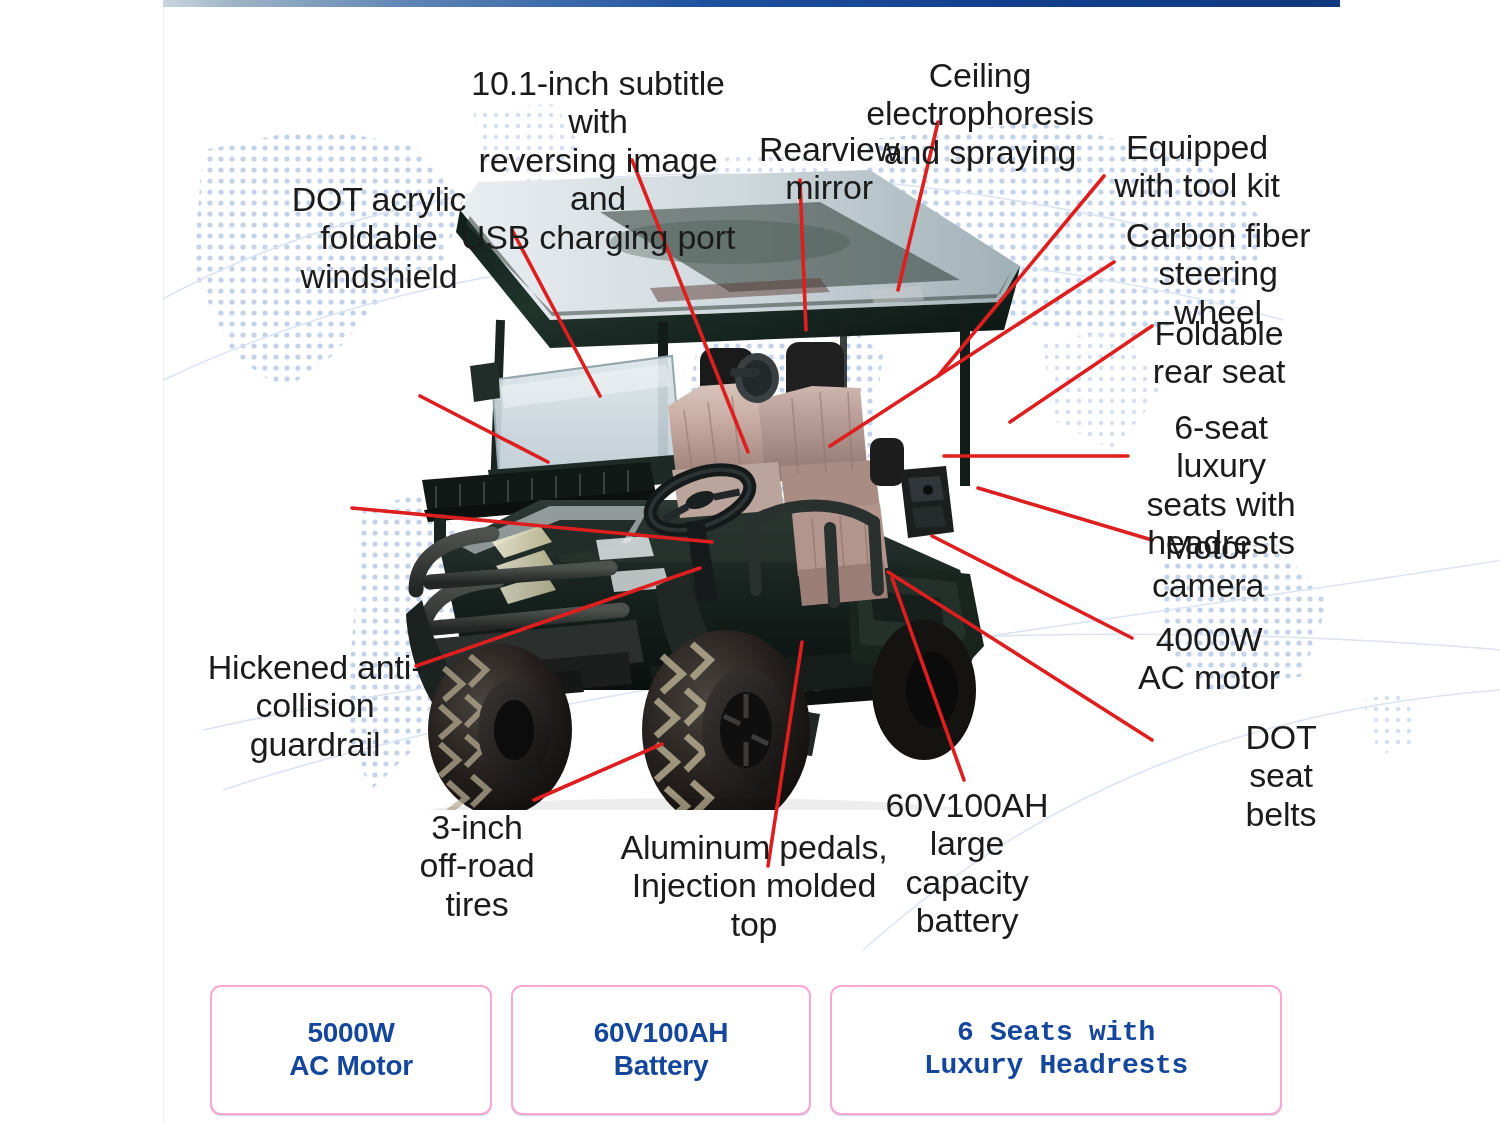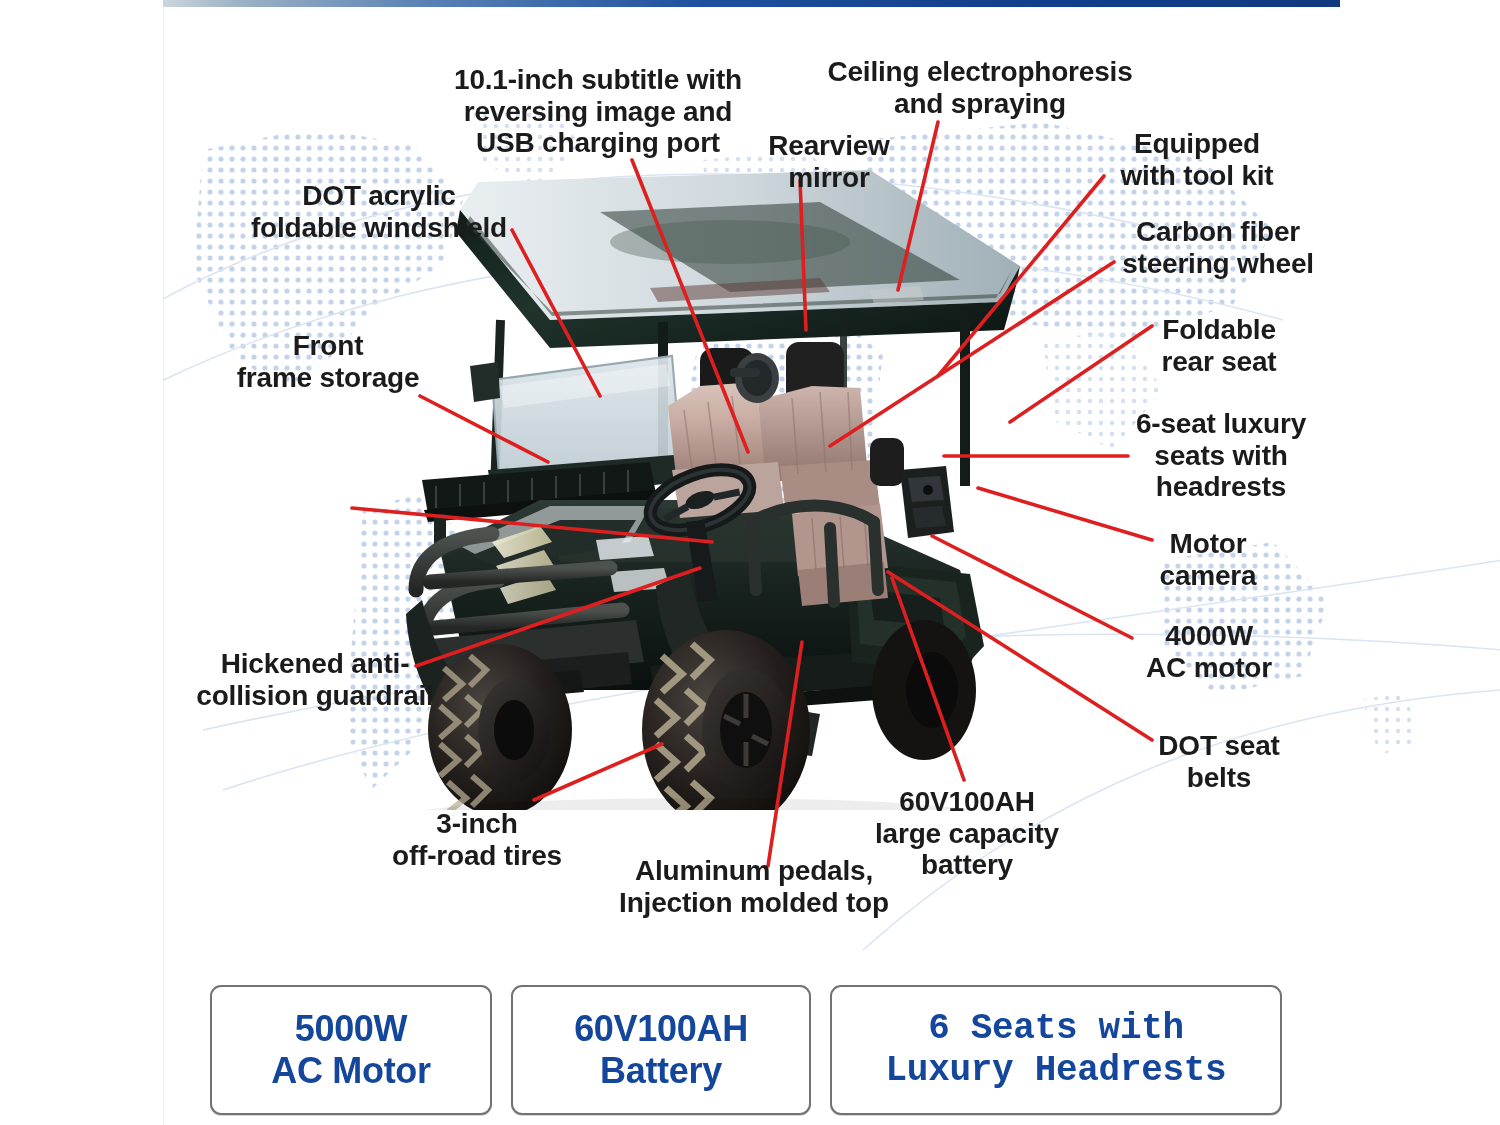--- a/index.html
+++ b/index.html
@@ -20,29 +20,29 @@
   .mapwrap svg{position:absolute;left:0;top:0;}
 
   
   .vehicle{position:absolute;left:400px;top:170px;width:640px;height:640px;}
   .vehicle svg{position:absolute;left:0;top:0;}
 
   
   .leaders{position:absolute;left:0;top:0;width:1500px;height:1125px;pointer-events:none;}
 
   
-  .cal{position:absolute;color:#1b1b1b;font-weight:700;font-size:28px;line-height:1.13;
+  .cal{position:absolute;color:#1b1b1b;font-weight:400;font-size:34px;line-height:1.13;
        letter-spacing:-.2px;white-space:pre-line;}
   .cal.c{text-align:center;}
 
   
   .specs{position:absolute;left:210px;top:985px;width:1098px;height:130px;display:flex;gap:19px;}
-  .spec{border:2px solid #737373;border-radius:11px;background:#fff;
+  .spec{border:2px solid #f9a8d4;border-radius:11px;background:#fff;
         display:flex;align-items:center;justify-content:center;text-align:center;
-        color:#14479c;font-weight:700;font-size:36px;line-height:1.17;white-space:pre-line;
+        color:#14479c;font-weight:700;font-size:28px;line-height:1.17;white-space:pre-line;
         letter-spacing:-.3px;box-shadow:0 1px 0 rgba(58,98,168,.25);}
   .spec.a{width:278px;}
   .spec.b{width:296px;}
   .spec.c{width:448px;font-family:Liberation Mono, monospace;}
 </style>
 </head>
 <body>
 
 <div id="page">
 
@@ -357,48 +357,46 @@
 
   <div class="cal c" style="left:1118px;top:216px;width:200px;">Carbon fiber
 steering wheel</div>
 
   <div class="cal c" style="left:240px;top:180px;width:278px;">DOT acrylic
 foldable windshield</div>
 
   <div class="cal c" style="left:1144px;top:314px;width:150px;">Foldable
 rear seat</div>
 
-  <div class="cal c" style="left:230px;top:330px;width:196px;">Front
-frame storage</div>
 
   <div class="cal c" style="left:1128px;top:408px;width:186px;">6-seat luxury
 seats with
 headrests</div>
 
 
   <div class="cal c" style="left:1152px;top:528px;width:112px;">Motor
 camera</div>
 
   <div class="cal c" style="left:1138px;top:620px;width:142px;">4000W
 AC motor</div>
 
   <div class="cal c" style="left:196px;top:648px;width:238px;">Hickened anti-
 collision guardrail</div>
 
-  <div class="cal c" style="left:1154px;top:718px;width:130px;margin-top:12px;">DOT seat
+  <div class="cal c" style="left:1216px;top:718px;width:130px;">DOT seat
 belts</div>
 
   <div class="cal c" style="left:384px;top:808px;width:186px;">3-inch
 off-road tires</div>
 
   <div class="cal c" style="left:874px;top:786px;width:186px;">60V100AH
 large capacity
 battery</div>
 
-  <div class="cal c" style="left:612px;top:855px;width:284px;">Aluminum pedals,
+  <div class="cal c" style="left:612px;top:828px;width:284px;">Aluminum pedals,
 Injection molded top</div>
 
   <div class="specs">
     <div class="spec a">5000W
 AC Motor</div>
     <div class="spec b">60V100AH
 Battery</div>
     <div class="spec c">6 Seats with
 Luxury Headrests</div>
   </div>

